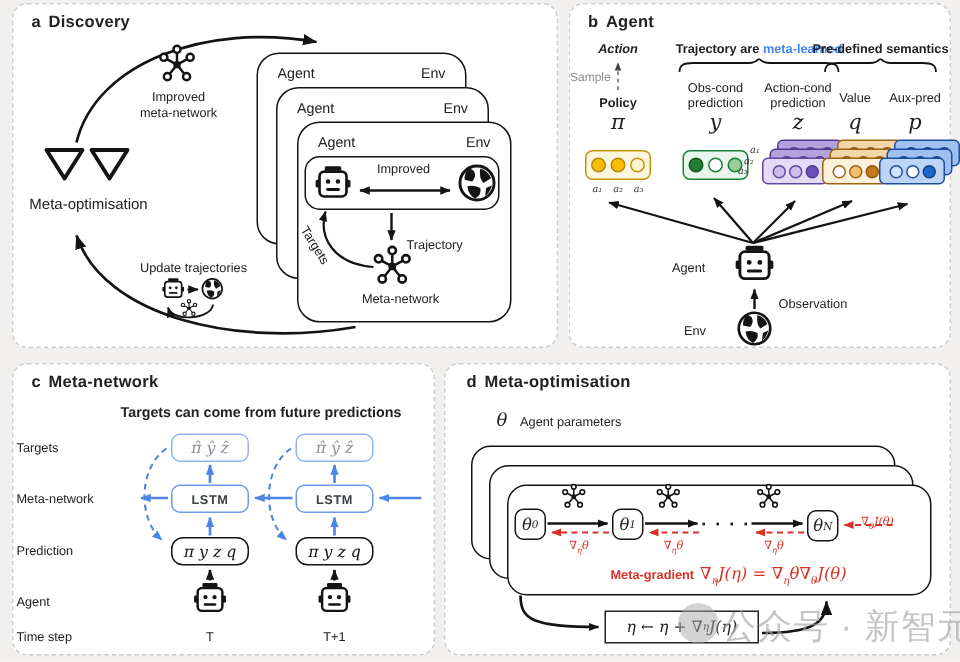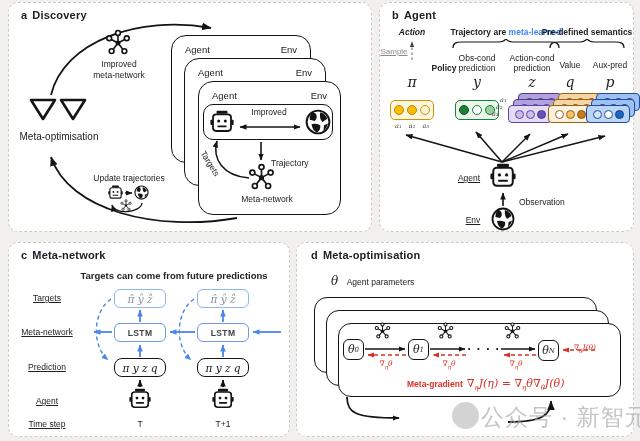--- a/index.html
+++ b/index.html
@@ -4,21 +4,21 @@
 <style>
   html,body{margin:0;padding:0;background:#FAF9F7;}
   *{box-sizing:border-box;}
   .stage{position:relative;width:640px;height:441px;background:#F2F0EE;font-family:"Liberation Sans",sans-serif;color:#202124;overflow:hidden;}
   .panel{position:absolute;background:#fff;border:1.5px dashed #CCCAC6;border-radius:10px;}
   .abs{position:absolute;}
   .ptitle{position:absolute;font-size:11px;font-weight:700;letter-spacing:.2px;white-space:nowrap;}
   .ptitle .pl{margin-right:5px;}
   .lbl{position:absolute;font-size:9.5px;color:#202124;white-space:nowrap;}
   .lbl.c{text-align:center;}
-  .lbl.r{text-align:center;text-decoration:underline;}
+  .lbl.r{text-align:left;}
   .lbl.sm{font-size:8.5px;}
   .lbl.gray{color:#8a8a8a;font-size:8px;}
   .lbl.b{font-weight:700;}
   .two{line-height:1.2;white-space:normal;}
   .mi{font-family:"DejaVu Serif",serif;font-style:italic;}
   .sym{position:absolute;font-family:"DejaVu Serif",serif;font-style:italic;font-size:14px;text-align:center;}
   .card{position:absolute;background:#fff;border:1.5px solid #141414;border-radius:15px;}
   .card .ag{position:absolute;left:13px;top:8px;font-size:9.5px;}
   .card .en{position:absolute;right:13px;top:8px;font-size:9.5px;}
   .innerbox{position:absolute;background:#fff;border:1.6px solid #141414;border-radius:10px;}
@@ -193,21 +193,21 @@
   <div class="lbl c sm" style="left:203px;top:191px;width:110px;">Meta-network</div>
 </div>
 
 <div class="panel" style="left:379px;top:2px;width:255px;height:230px;">
   <div class="ptitle" style="left:12px;top:6px;">
     <span class="pl">b</span><span>Agent</span>
   </div>
 
   <div class="lbl c sm b" style="left:12px;top:24px;width:40px;font-style:italic;">Action</div>
   <div class="lbl gray r" style="left:0px;top:44px;width:28px;">Sample</div>
-  <div class="lbl c sm b" style="left:12px;top:60px;width:40px;margin-left:32px;">Policy</div>
+  <div class="lbl c sm b" style="left:12px;top:60px;width:40px;">Policy</div>
 
   <div class="lbl c sm b" style="left:58px;top:24px;width:136px;">
     <span>Trajectory are </span><span style="color:#4285F4">meta-learned</span>
   </div>
   <svg class="abs" style="left:72px;top:36px;width:108px;height:11px;">
     <path d="M1 9 C1 4 4 3 10 3 L47 3 C52 3 53 1 54 0 C55 1 56 3 61 3 L98 3 C104 3 107 4 107 9" fill="none" stroke="#141414" stroke-width="1.2"></path>
   </svg>
   <div class="lbl c sm two" style="left:70px;top:50px;width:54px;">
     <div>Obs-cond</div>
         <div>prediction</div>
@@ -432,18 +432,23 @@
     <span>∇</span><span class="fsub">η</span><span>θ</span>
   </div>
   <div class="gradlbl" style="left:264px;top:100px;width:48px;">
     <span>∇</span><span class="fsub">θ</span><span>J(θ)</span>
   </div>
 
   <div class="abs red" style="left:110px;top:130px;white-space:nowrap;">
     <span style="font-size:8.5px;font-weight:700;margin-right:4px;">Meta-gradient</span><span class="formula red"><span>∇</span><span class="fsub">η</span><span>J(η) = ∇</span><span class="fsub">η</span><span>θ∇</span><span class="fsub">θ</span><span>J(θ)</span></span>
   </div>
 
+  <div class="upbox">
+    <span>η ← η + ∇</span>
+        <span class="fsub">η</span>
+        <span>J(η)</span>
+  </div>
 </div>
 
 <div class="wm-circle"></div>
 <div class="wm-text">公众号 · 新智元</div>
 
 </div>
 
 </body></html>

